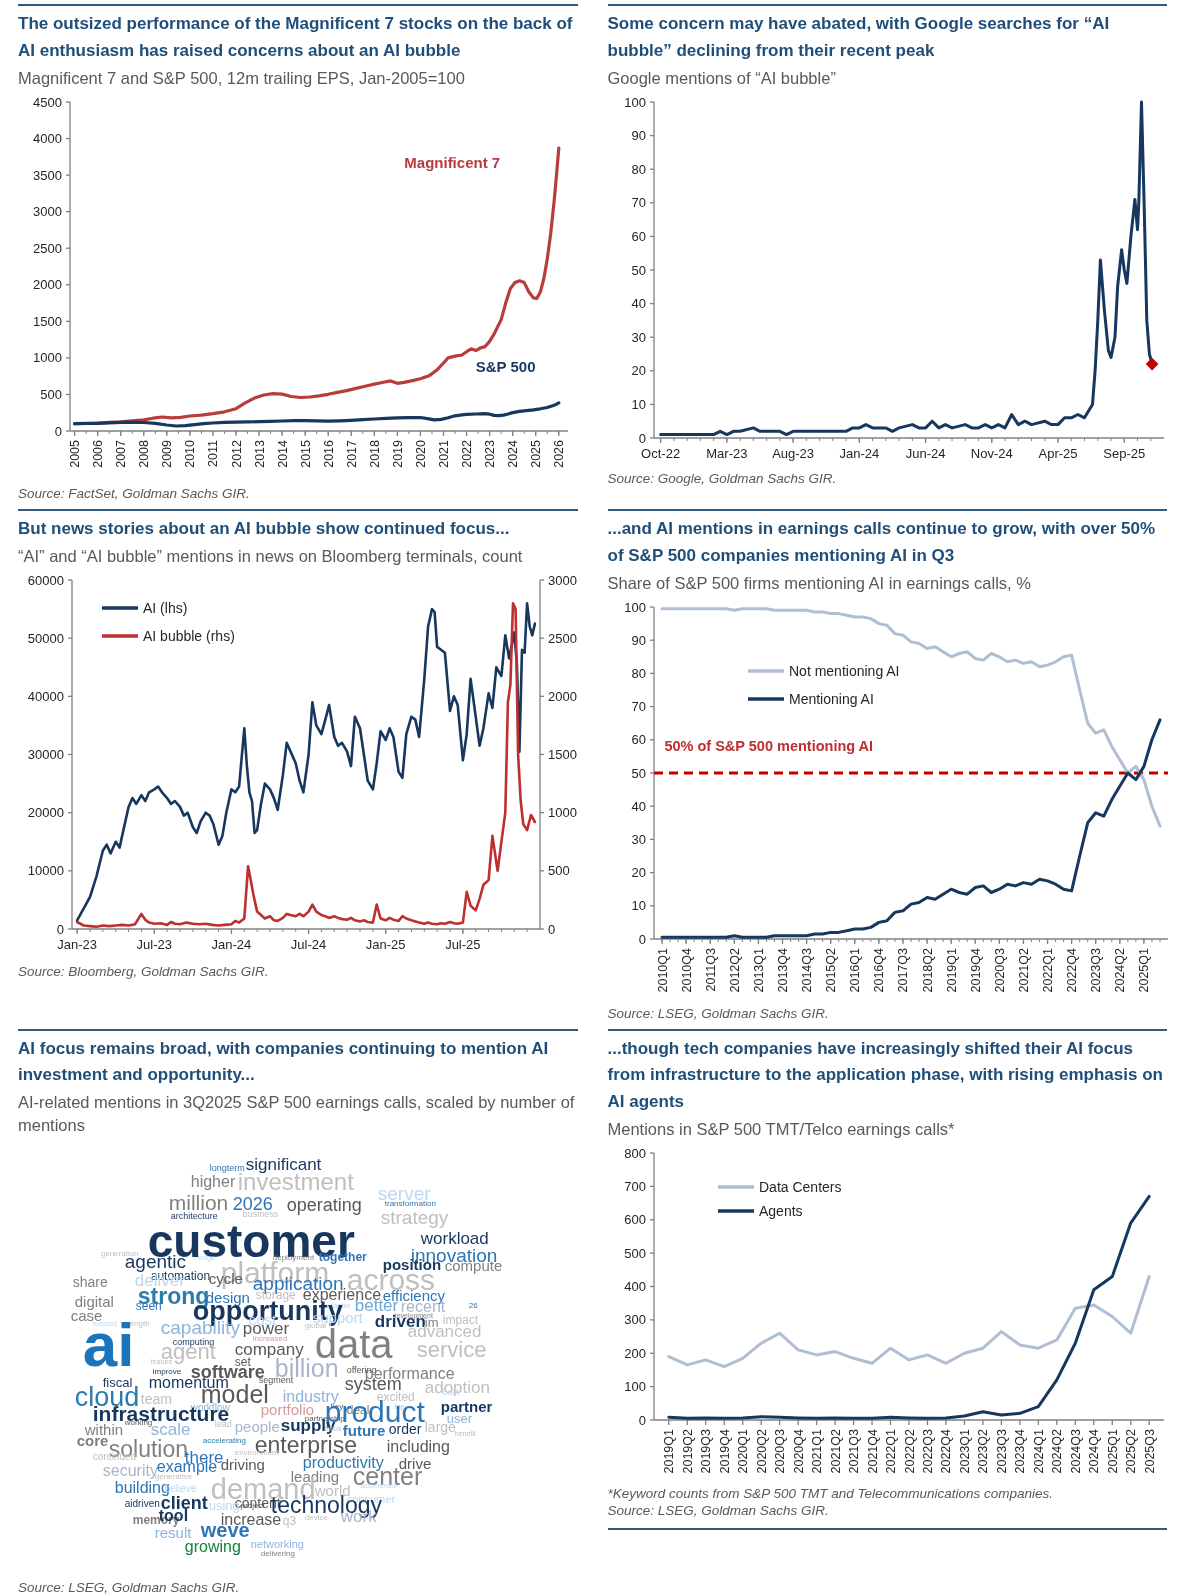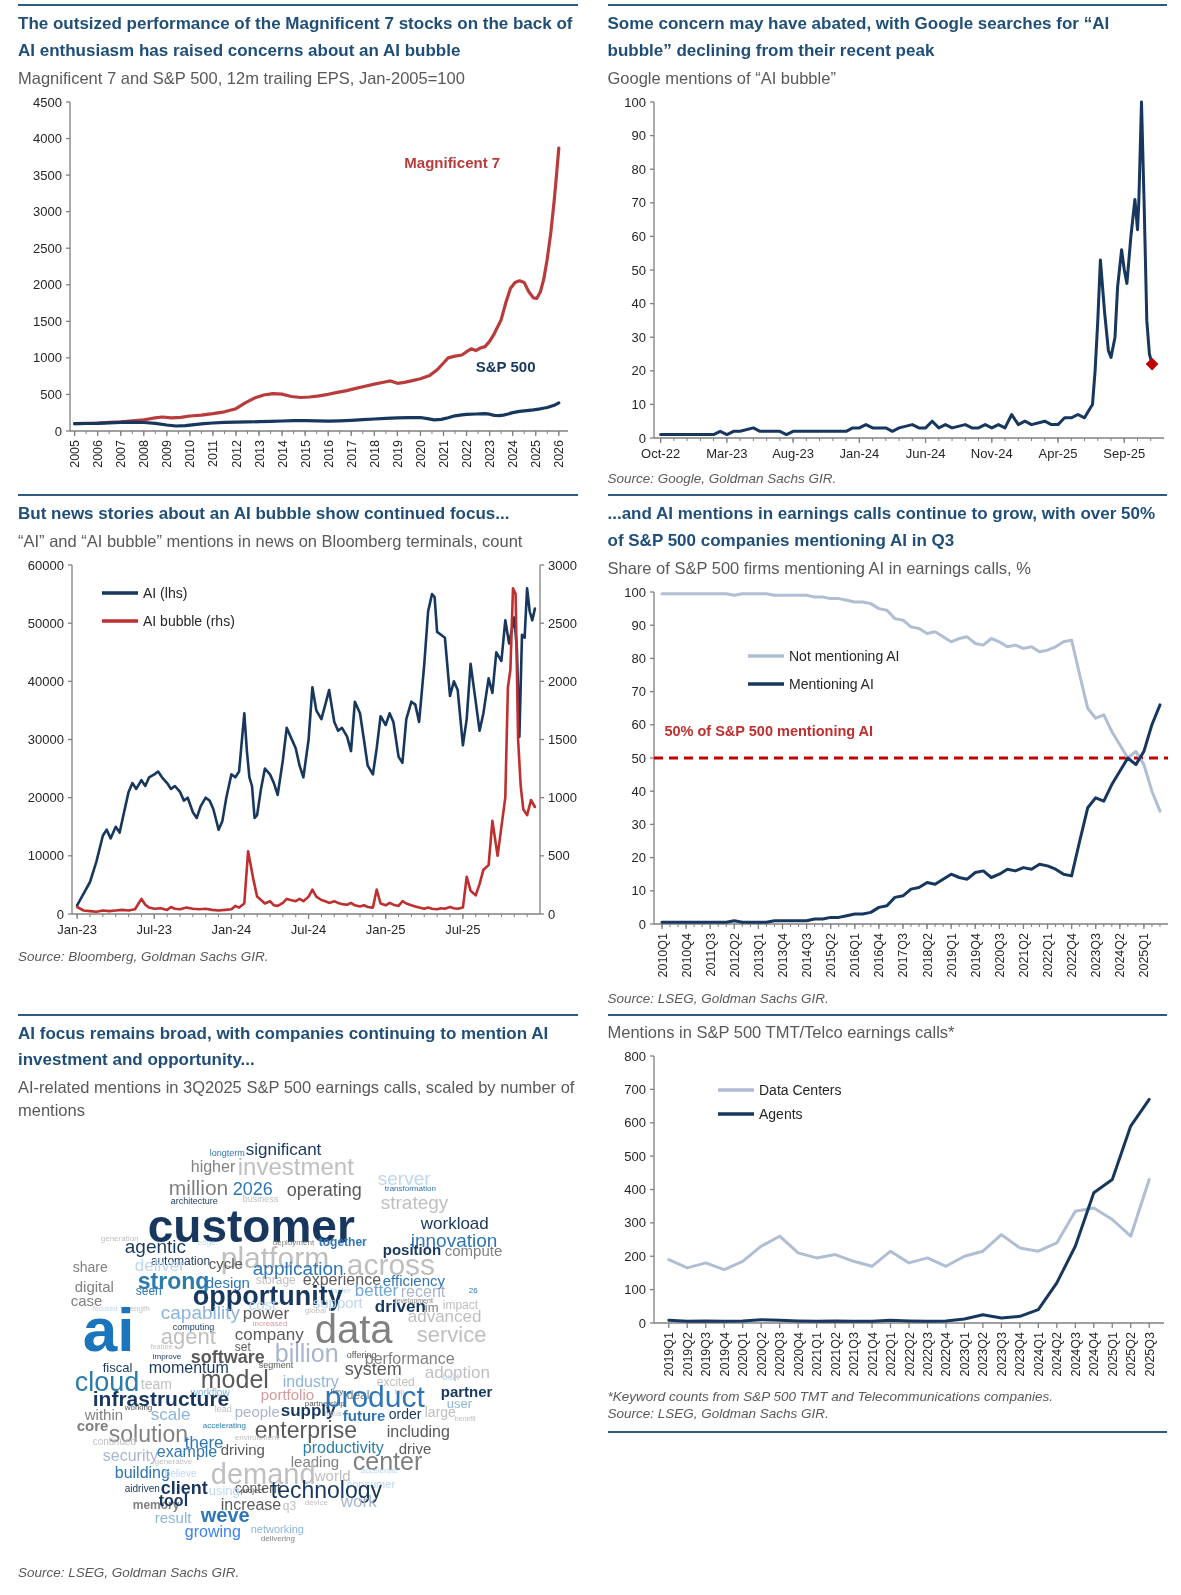--- a/index.html
+++ b/index.html
@@ -134,20 +134,21 @@
           <text x="499.1666666666649" y="346" text-anchor="end" fill="#262626" font-size="12.5" transform="rotate(-90 499.1666666666649 346)">2024</text>
           <line x1="517.7222222222204" y1="337" x2="517.7222222222204" y2="342" stroke="#808080" stroke-width="1.3"></line>
           <text x="522.2222222222204" y="346" text-anchor="end" fill="#262626" font-size="12.5" transform="rotate(-90 522.2222222222204 346)">2025</text>
           <line x1="540.7777777777758" y1="337" x2="540.7777777777758" y2="342" stroke="#808080" stroke-width="1.3"></line>
           <text x="545.2777777777758" y="346" text-anchor="end" fill="#262626" font-size="12.5" transform="rotate(-90 545.2777777777758 346)">2026</text>
           <polyline points="56.6,329.7 68.1,329.4 79.7,329.0 91.2,328.4 102.7,327.8 114.3,326.9 125.8,325.9 135.0,324.2 144.2,323.0 153.4,323.8 162.7,323.4 171.9,322.0 183.4,321.1 194.9,319.6 206.5,317.8 218.0,314.7 227.2,308.9 236.4,304.1 245.7,301.0 254.9,299.6 264.1,300.1 273.3,302.5 282.6,303.5 291.8,303.0 301.0,301.9 310.2,300.3 319.4,298.4 328.7,296.6 337.9,294.4 347.1,292.3 356.3,290.1 365.6,288.2 372.5,286.9 379.4,289.3 386.3,288.4 395.5,286.4 402.4,284.7 411.7,281.4 418.6,276.3 425.5,269.0 430.1,263.9 437.0,262.1 443.9,261.0 448.6,257.7 453.2,254.8 457.8,256.6 462.4,254.0 467.0,252.6 471.6,247.4 476.2,239.8 483.1,225.9 487.7,209.1 492.4,194.4 497.0,188.6 501.6,186.8 506.2,188.6 510.8,197.7 515.4,203.9 518.9,204.3 522.3,198.1 525.8,184.9 529.2,165.2 532.7,139.6 536.2,106.7 538.5,81.1 540.8,54.1" fill="none" stroke="#B93C3C" stroke-width="3.2" stroke-linejoin="round" stroke-linecap="round"></polyline>
           <polyline points="56.6,329.7 68.1,329.5 79.7,329.3 91.2,328.8 102.7,328.4 114.3,328.2 125.8,328.5 137.3,329.4 148.8,331.0 158.1,332.0 167.3,331.7 176.5,330.6 185.7,329.7 194.9,329.0 206.5,328.4 218.0,328.2 229.5,327.9 241.1,327.7 252.6,327.4 264.1,327.0 275.6,326.7 287.2,326.6 298.7,326.8 310.2,327.1 321.7,326.8 333.3,326.3 344.8,325.7 356.3,325.0 367.9,324.3 379.4,323.9 390.9,323.7 402.4,323.5 409.4,324.7 416.3,325.9 423.2,325.4 430.1,323.7 437.0,321.8 443.9,320.8 448.6,320.3 457.8,320.0 467.0,319.7 471.6,320.2 476.2,321.4 480.8,321.7 485.4,321.1 490.1,320.0 494.7,318.6 501.6,317.4 508.5,316.7 515.4,315.9 522.3,314.8 529.2,313.5 536.2,311.3 540.8,308.9" fill="none" stroke="#17375E" stroke-width="3.2" stroke-linejoin="round" stroke-linecap="round"></polyline>
           <text x="386.30555555555344" y="73.80000000000001" text-anchor="start" fill="#B93C3C" font-size="15" font-weight="bold">Magnificent 7</text>
           <text x="457.77777777777834" y="277.78" text-anchor="start" fill="#17375E" font-size="15" font-weight="bold">S&amp;P 500</text>
         </svg></div>
+    <p class="src">Source: FactSet, Goldman Sachs GIR.</p>
   </section>
 
   <section class="panel">
     <div class="rule"></div>
     <h2>Some concern may have abated, with Google searches for “AI bubble” declining from their recent peak</h2>
     <p class="sub">Google mentions of “AI bubble”</p>
     <div class="chart" id="chart-p2"><svg width="572" height="370" viewBox="0 0 572 370">
           <line x1="46" y1="8" x2="46" y2="344" stroke="#808080" stroke-width="1.3"></line>
           <line x1="46" y1="344" x2="556" y2="344" stroke="#808080" stroke-width="1.3"></line>
           <line x1="42" y1="344" x2="46" y2="344" stroke="#808080" stroke-width="1.3"></line>
@@ -606,29 +607,30 @@
         <span style="left: 178px; top: 360px; font-size: 8px; color: rgb(89, 89, 89); font-weight: 400;">project</span>
         <span style="left: 208px; top: 352px; font-size: 23px; color: rgb(23, 55, 94); font-weight: 400;">technology</span>
         <span style="left: 70px; top: 372px; font-size: 12px; color: rgb(128, 128, 128); font-weight: 700;">memory</span>
         <span style="left: 96px; top: 366px; font-size: 16px; color: rgb(23, 55, 94); font-weight: 700;">tool</span>
         <span style="left: 158px; top: 370px; font-size: 16px; color: rgb(89, 89, 89); font-weight: 400;">increase</span>
         <span style="left: 220px; top: 373px; font-size: 12px; color: rgb(191, 191, 191); font-weight: 400;">q3</span>
         <span style="left: 242px; top: 372px; font-size: 8px; color: rgb(191, 191, 191); font-weight: 400;">device</span>
         <span style="left: 278px; top: 366px; font-size: 17px; color: rgb(169, 180, 206); font-weight: 400;">work</span>
         <span style="left: 92px; top: 383px; font-size: 15px; color: rgb(141, 180, 220); font-weight: 400;">result</span>
         <span style="left: 138px; top: 378px; font-size: 20px; color: rgb(46, 117, 182); font-weight: 700;">weve</span>
-        <span style="left: 122px; top: 397px; font-size: 16px; color: #3b82f6; font-weight: 400;">growing</span>
+        <span style="left: 122px; top: 397px; font-size: 16px; color: #15803d; font-weight: 400;">growing</span>
         <span style="left: 188px; top: 397px; font-size: 11px; color: rgb(141, 180, 220); font-weight: 400;">networking</span>
         <span style="left: 198px; top: 408px; font-size: 8px; color: rgb(128, 128, 128); font-weight: 400;">delivering</span>
       </div>
     <p class="src">Source: LSEG, Goldman Sachs GIR.</p>
   </section>
 
   <section class="panel">
     <div class="rule"></div>
+    <h2>...though tech companies have increasingly shifted their AI focus from infrastructure to the application phase, with rising emphasis on AI agents</h2>
     <p class="sub">Mentions in S&amp;P 500 TMT/Telco earnings calls*</p>
     <div class="chart" id="chart-p6"><svg width="572" height="335" viewBox="0 0 572 335">
           <line x1="46" y1="8" x2="46" y2="275" stroke="#808080" stroke-width="1.3"></line>
           <line x1="46" y1="275" x2="556" y2="275" stroke="#808080" stroke-width="1.3"></line>
           <line x1="42" y1="275" x2="46" y2="275" stroke="#808080" stroke-width="1.3"></line>
           <text x="38" y="279.5" text-anchor="end" fill="#262626" font-size="13">0</text>
           <line x1="42" y1="241.625" x2="46" y2="241.625" stroke="#808080" stroke-width="1.3"></line>
           <text x="38" y="246.125" text-anchor="end" fill="#262626" font-size="13">100</text>
           <line x1="42" y1="208.25" x2="46" y2="208.25" stroke="#808080" stroke-width="1.3"></line>
           <text x="38" y="212.75" text-anchor="end" fill="#262626" font-size="13">200</text>

